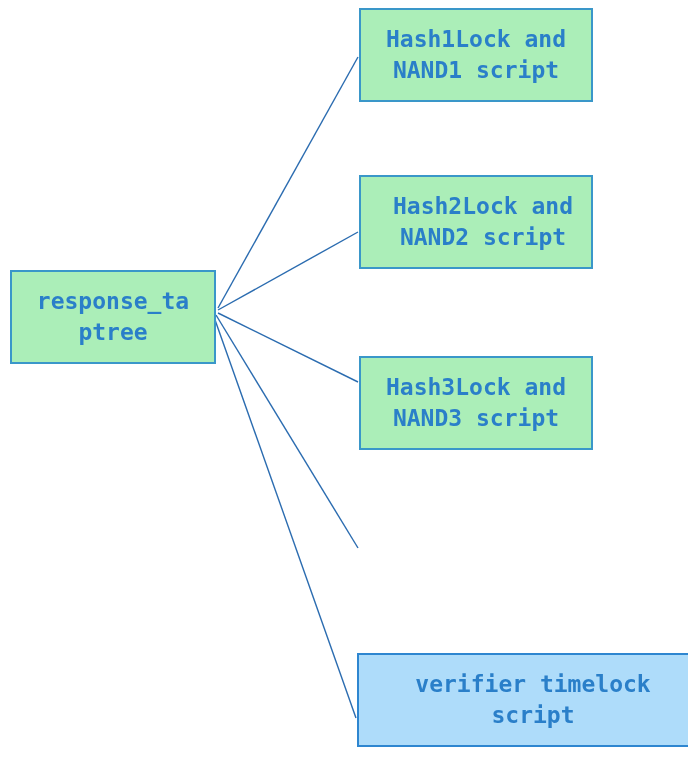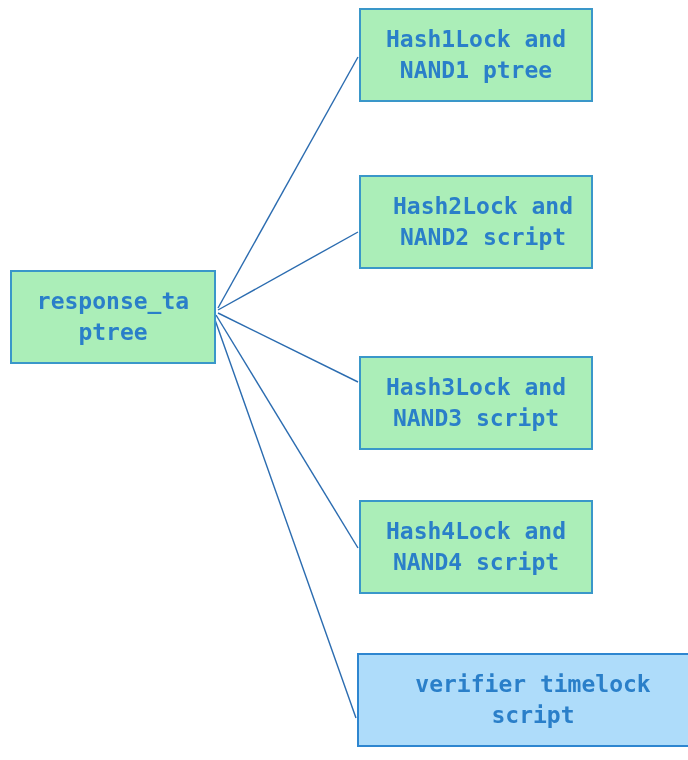--- a/index.html
+++ b/index.html
@@ -73,36 +73,32 @@
       </g>
   </svg>
 
   <div class="node green" id="node-root" style="left: 10px; top: 270px; width: 206px; height: 94px;">
     <span class="node-label">response_ta
 ptree</span>
   </div>
 
   <div class="node green" id="node-leaf-0" style="left: 359px; top: 8px; width: 234px; height: 94px;">
     <span class="node-label">Hash1Lock and
-NAND1 ptree</span>
+NAND1 script</span>
   </div>
 
   <div class="node green" id="node-leaf-1" style="left: 359px; top: 175px; width: 234px; height: 94px; padding-left: 20px;">
     <span class="node-label">Hash2Lock and
 NAND2 script</span>
   </div>
 
   <div class="node green" id="node-leaf-2" style="left: 359px; top: 356px; width: 234px; height: 94px;">
     <span class="node-label">Hash3Lock and
 NAND3 script</span>
   </div>
 
-  <div class="node green" id="node-leaf-3" style="left: 359px; top: 500px; width: 234px; height: 94px;">
-    <span class="node-label">Hash4Lock and
-NAND4 script</span>
-  </div>
 
   <div class="node blue" id="node-leaf-4" style="left: 357px; top: 653px; width: 352px; height: 94px;">
     <span class="node-label">verifier timelock
 script</span>
   </div>
 
 </div>
 
 </body></html>

